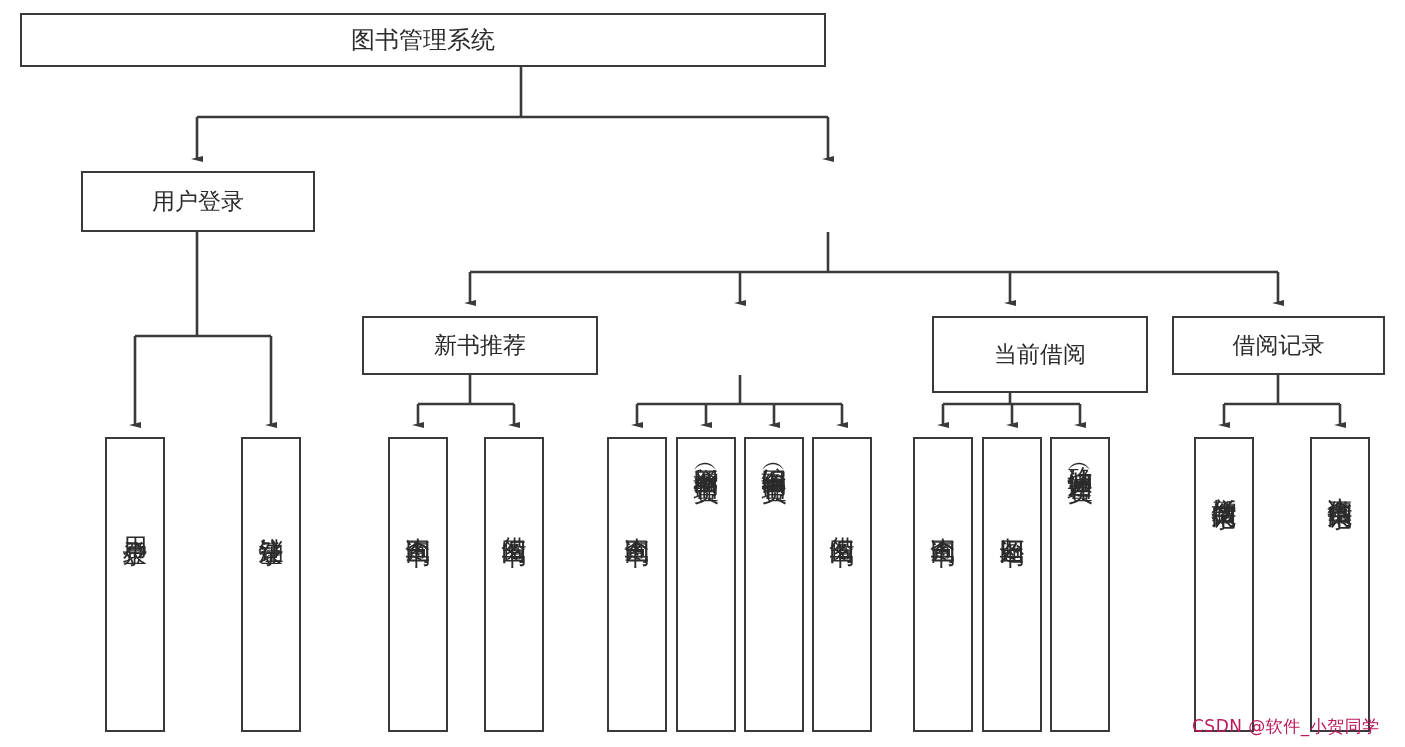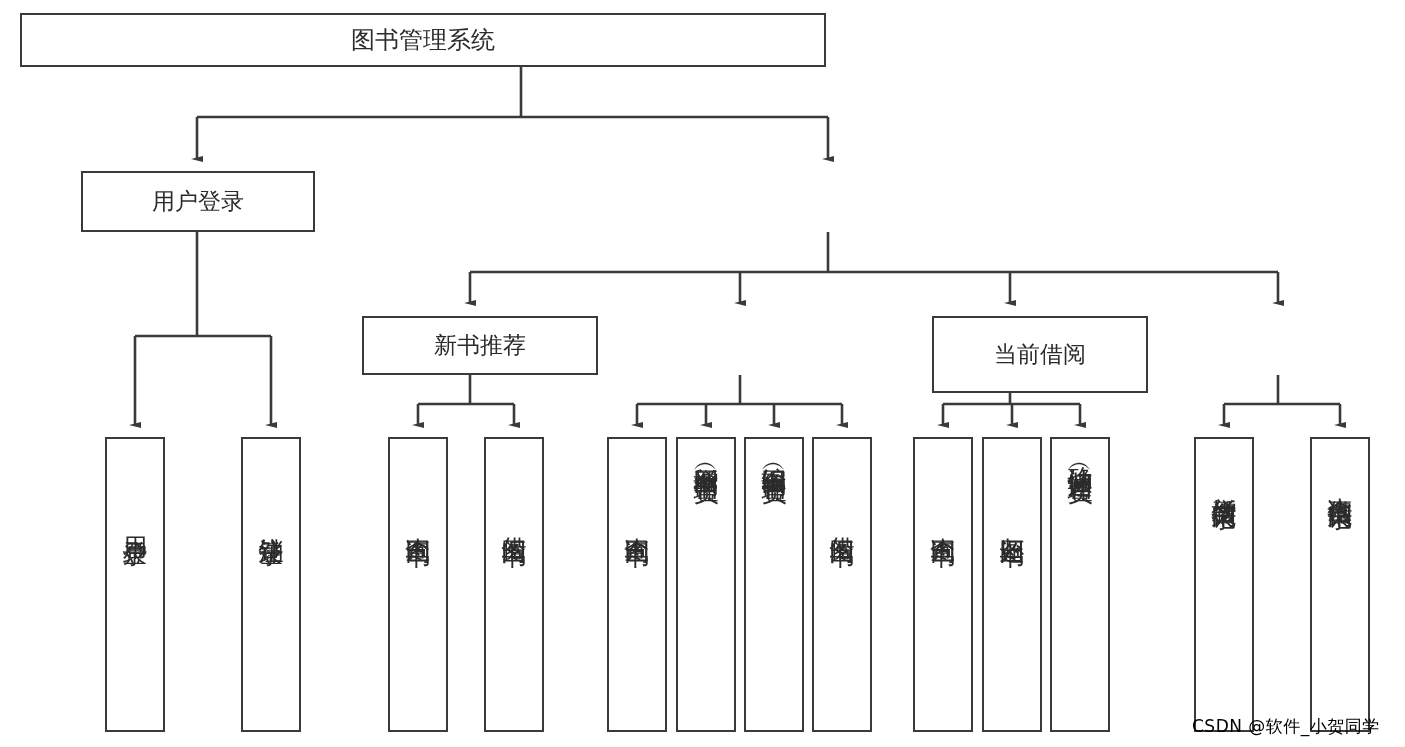--- a/index.html
+++ b/index.html
@@ -37,21 +37,21 @@
     font-size:25px;
     letter-spacing:2px;
     line-height:1;
   }
 
   .watermark{
     position:absolute;
     left:1192px;
     top:715px;
     font-size:17px;
-    color:#000000;
+    color:#be185d;
     white-space:nowrap;
     letter-spacing:.5px;
   }
 </style>
 </head>
 <body>
 
 <div id="stage">
 
   <svg class="edges" viewBox="0 0 1405 747">
@@ -111,20 +111,23 @@
   <div class="node h-node" style="left:81px;top:171px;width:234px;height:61px;">
     <span class="lbl">用户登录</span>
   </div>
 
   <div class="node h-node" style="left:362px;top:316px;width:236px;height:59px;">
     <span class="lbl">新书推荐</span>
   </div>
   <div class="node h-node" style="left:932px;top:316px;width:216px;height:77px;">
     <span class="lbl">当前借阅</span>
   </div>
+  <div class="node h-node" style="left:1172px;top:316px;width:213px;height:59px;">
+    <span class="lbl">借阅记录</span>
+  </div>
 
   <div class="node v-node" style="left:105px;top:437px;width:60px;height:295px;padding-top:78px;">
     <span class="lbl">用户登录</span>
   </div>
   <div class="node v-node" style="left:241px;top:437px;width:60px;height:295px;padding-top:78px;">
     <span class="lbl">注销登录</span>
   </div>
 
   <div class="node v-node" style="left:388px;top:437px;width:60px;height:295px;padding-top:78px;">
     <span class="lbl">查询图书</span>

